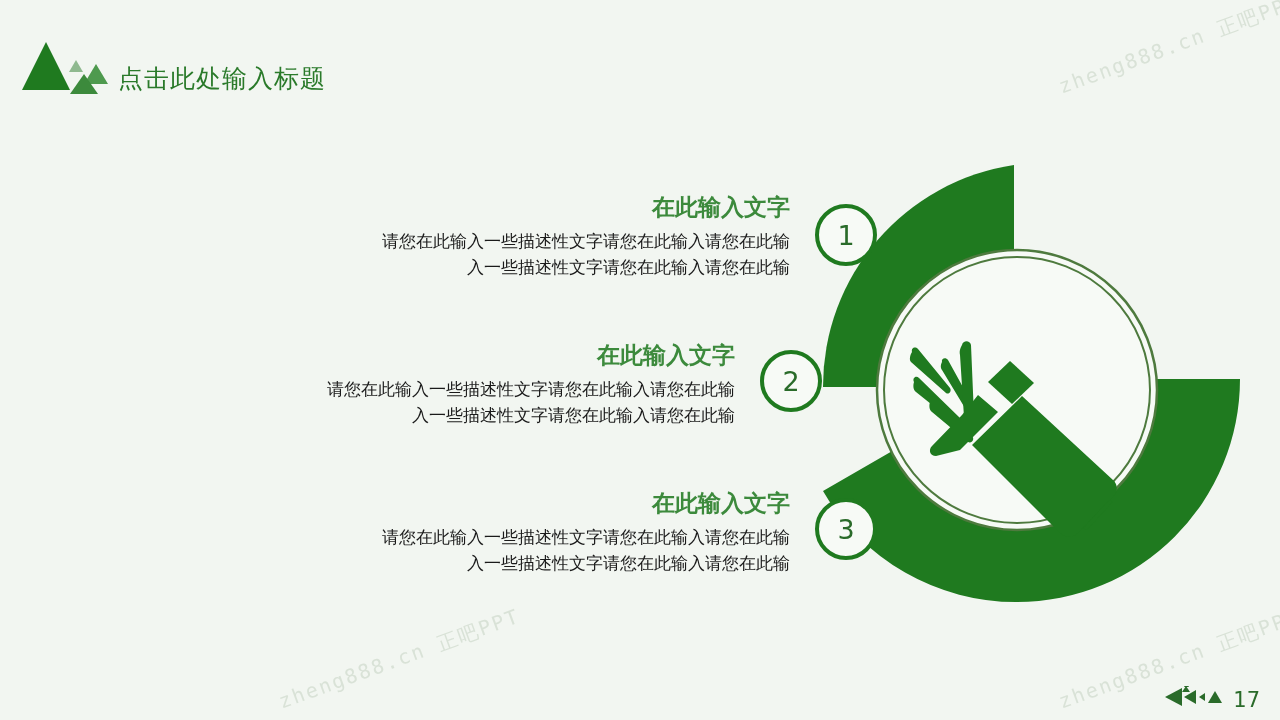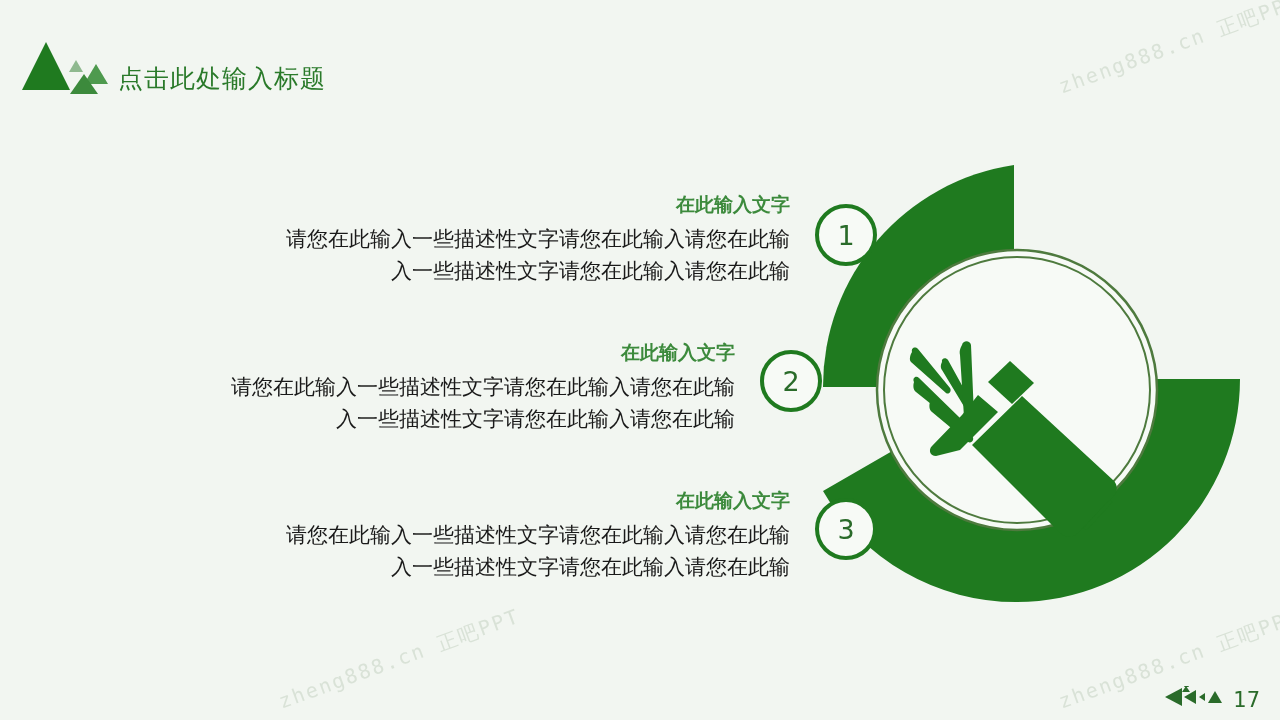--- a/index.html
+++ b/index.html
@@ -66,29 +66,29 @@
   .step-block {
     position: absolute;
     text-align: right;
     box-sizing: border-box;
   }
   #step-block-1 { left: 90px; top: 193px; width: 700px; }
   #step-block-2 { left: 40px; top: 341px; width: 695px; }
   #step-block-3 { left: 90px; top: 489px; width: 700px; }
 
   .step-heading {
-    font-size: 19px;
+    font-size: 23px;
     font-weight: bold;
     color: #3c8a3c;
     margin-bottom: 7px;
     line-height: 1.25;
     font-family: "DejaVu Sans", "Liberation Sans", sans-serif;
   }
   .step-body {
-    font-size: 21px;
+    font-size: 17px;
     color: #1a1a1a;
     line-height: 1.52;
     font-family: "DejaVu Sans", "Liberation Sans", sans-serif;
   }
 
   
   .watermark {
     position: absolute;
     color: #d9e2d7;
     font-size: 20px;

